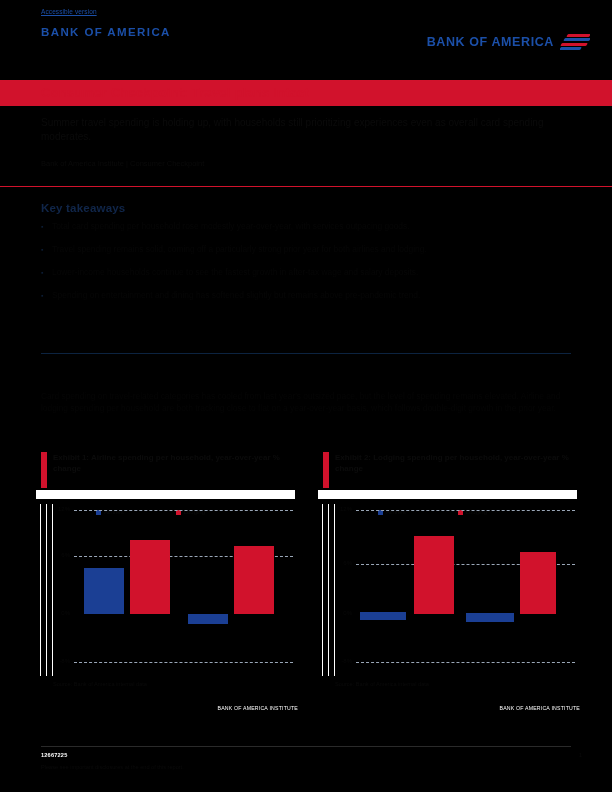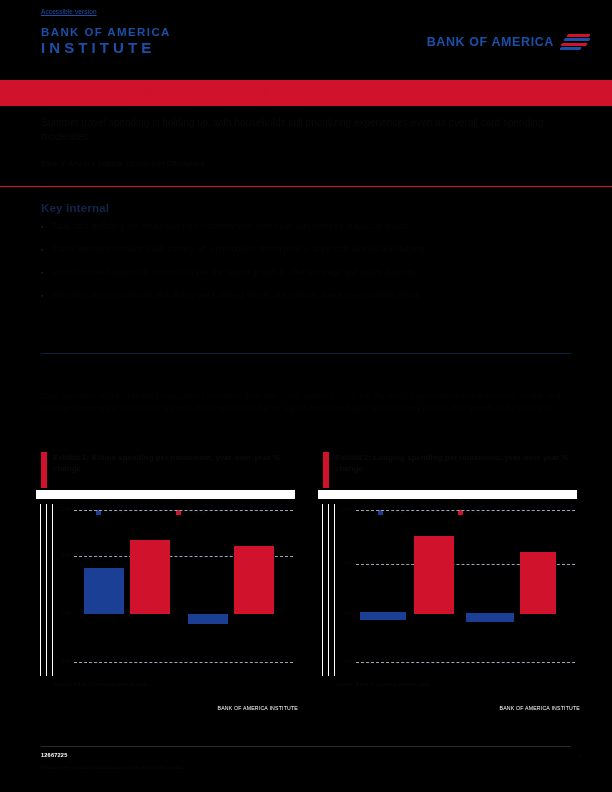--- a/index.html
+++ b/index.html
@@ -348,42 +348,41 @@
 </style>
 </head>
 <body>
 
 <div class="page">
 
   <a class="accessible-link" href="#">Accessible version</a>
 
   <div class="masthead">
     <div class="bai-line1">BANK OF AMERICA</div>
-    <div class="bai-line2">INSTITUTE</div>
   </div>
 
   <div class="boa-logo">
     <div class="boa-text">BANK OF AMERICA</div>
     <div class="flagscape">
       <span></span>
         <span></span>
         <span></span>
         <span></span>
     </div>
   </div>
 
   <div class="red-band"></div>
   <div class="band-title">Consumer Checkpoint: Travel plans intact</div>
 
   <div class="subtitle">Summer travel spending is holding up, with households still prioritizing experiences even as overall card spending moderates.</div>
   <div class="byline">Bank of America Institute | Consumer Checkpoint</div>
 
   <div class="hr-red"></div>
 
-  <div class="kt-title">Key internal</div>
+  <div class="kt-title">Key takeaways</div>
   <ul class="kt-list">
     <li>Total card spending per household rose modestly year-over-year, with services outpacing goods.</li>
     <li>Travel spending remains solid, coming off a particularly strong prior year for both airlines and lodging.</li>
     <li>Lower-income households continue to see the fastest growth in after-tax wage and salary deposits.</li>
     <li>Spending on entertainment and dining has softened slightly but remains above pre-pandemic trend.</li>
   </ul>
 
   <div class="hr-blue"></div>
 
   <div class="body-para">Card spending on travel-related categories has cooled from last year's outsized pace, but the level of spending remains elevated. Airline and lodging spending per household are both tracking close to flat on a year-over-year basis, which follows double-digit growth in the prior year.</div>

